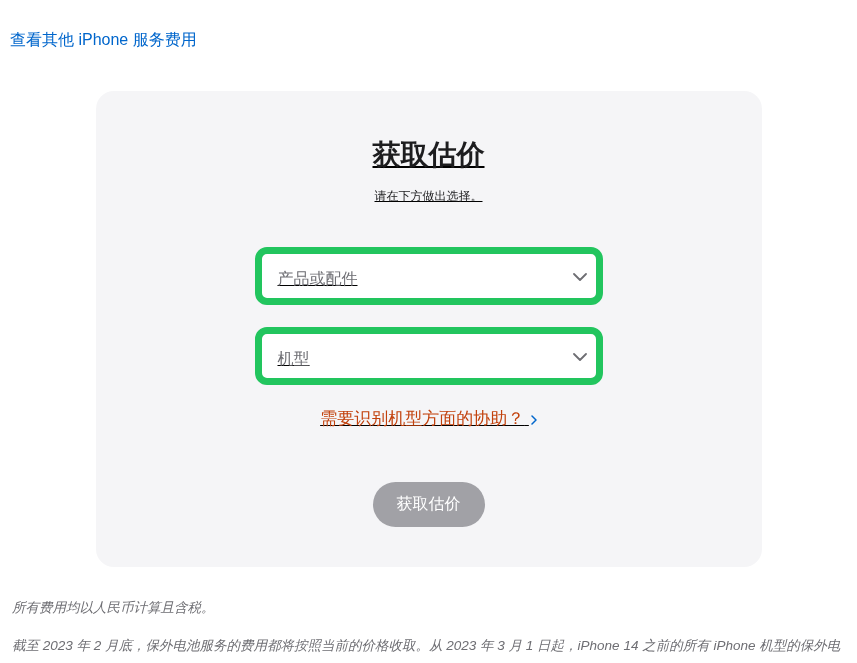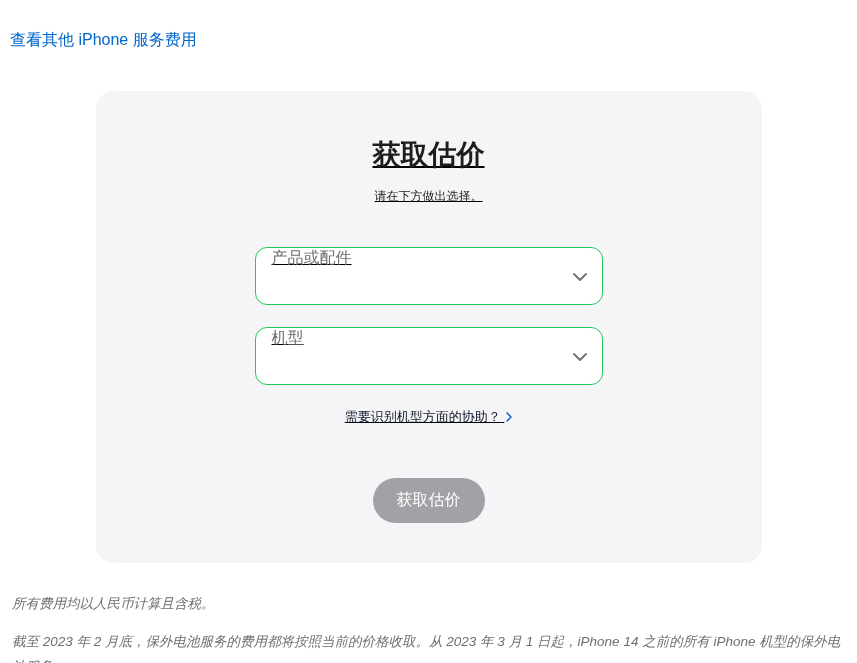--- a/index.html
+++ b/index.html
@@ -44,47 +44,47 @@
     }
     .select-wrapper {
       position: relative;
       width: 348px;
       margin: 0 auto 22px auto;
     }
     .select-field {
       width: 100%;
       height: 58px;
       background: #ffffff;
-      border: 1px solid #22c55e;
+      border: 7px solid #22c55e;
       border-radius: 12px;
       padding: 0 42px 8px 16px;
       font-size: 16px;
       color: #6e6e73;
       appearance: none;
       -webkit-appearance: none;
       cursor: pointer;
       text-align: left;
       display: flex;
-      align-items: flex-start;
+      align-items: flex-end;
     }
     .chevron-icon {
       position: absolute;
       right: 16px;
       top: 50%;
       transform: translateY(-50%);
       pointer-events: none;
     }
     .help-link {
       margin-top: 10px;
       margin-bottom: 52px;
     }
     .help-link a {
-      color: #0f172a;
+      color: #c2410c;
       text-decoration: none;
-      font-size: 13px;
+      font-size: 17px;
     }
     .help-chevron {
       display: inline-block;
       margin-left: 2px;
       vertical-align: middle;
     }
     .submit-button {
       background: #a1a1a6;
       color: #ffffff;
       border: none;

